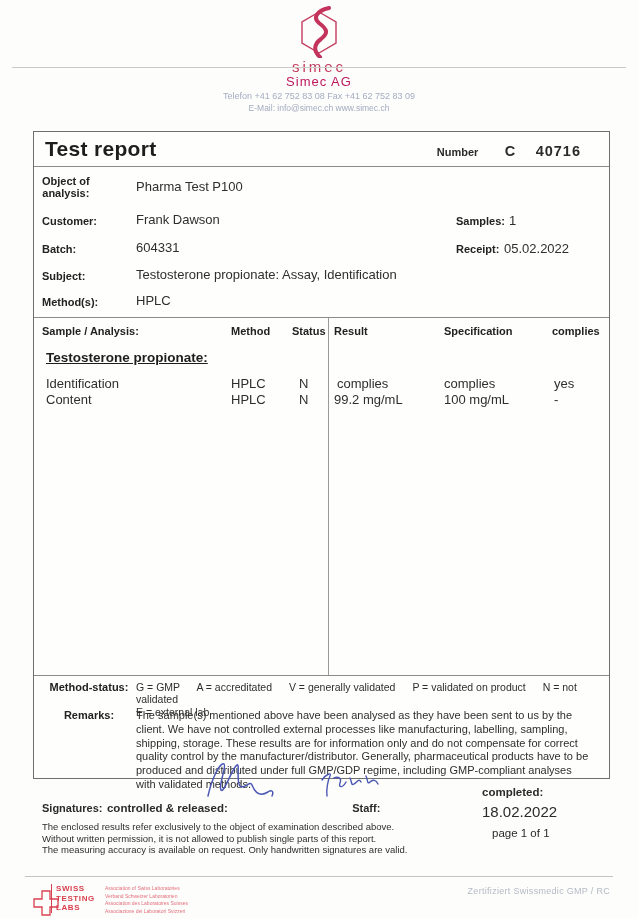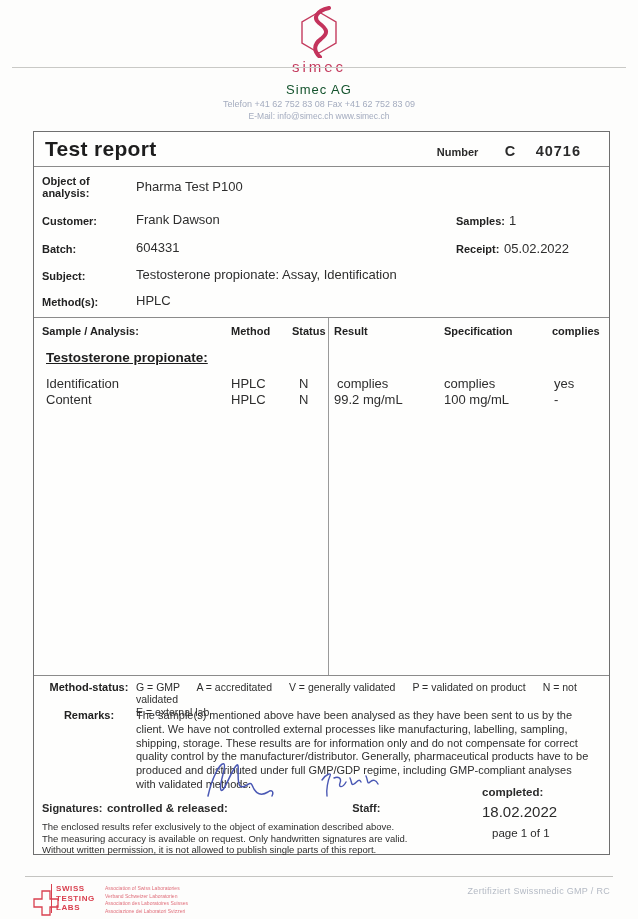--- a/index.html
+++ b/index.html
@@ -9,28 +9,28 @@
     background:#fdfdfc;
     font-family:"Liberation Sans", sans-serif;
     color:#2b2b2b;
     overflow:hidden;
   }
   
   .letterhead{position:absolute;top:0;left:0;width:638px;text-align:center;}
   .logo-wrap{margin-top:6px;}
   .logo-text{color:#c43b5e;font-size:15px;letter-spacing:3px;margin-top:-4px;}
   .head-rule{position:absolute;top:67px;left:12px;width:614px;border-top:1px solid #c9c9c6;}
-  .company{margin-top:12px;font-size:13px;color:#14532d;letter-spacing:1px;}
+  .company{margin-top:4px;font-size:13px;color:#be185d;letter-spacing:1px;}
   .addr1{font-size:10.5px;color:#9aa3b8;margin-top:4px;letter-spacing:0.4px;}
   .addr2{font-size:9px;color:#a4acbf;margin-top:2px;}
   .addr3{font-size:8.5px;color:#a4acbf;margin-top:2px;}
 
   
   .doc{
-    position:absolute;left:33px;top:131px;width:577px;height:724px;
+    position:absolute;left:33px;top:131px;width:577px;height:648px;
     border:1.5px solid #6f6f6f;background:#fefefd;box-sizing:border-box;
   }
   .title-row{
     position:relative;height:35px;border-bottom:1px solid #8b8b8b;box-sizing:border-box;
   }
   .report-title{position:absolute;left:11px;top:5px;font-size:21px;font-weight:bold;letter-spacing:0.3px;color:#1d1d1d;}
   .number-group{position:absolute;right:28px;top:10px;}
   .number-label{font-size:11px;font-weight:bold;color:#2a2a2a;margin-right:22px;}
   .number-prefix{font-size:14.5px;font-weight:bold;margin-right:16px;}
   .number-value{font-size:14.5px;font-weight:bold;letter-spacing:1px;}
@@ -193,22 +193,22 @@
       </div>
 
       <div class="completed-block">
         <div class="completed-label">completed:</div>
         <div class="completed-date">18.02.2022</div>
         <div class="page-label">page 1 of 1</div>
       </div>
 
       <div class="fineprint">
         <div>The enclosed results refer exclusively to the object of examination described above.</div>
+        <div>Without written permission, it is not allowed to publish single parts of this report.</div>
         <div>The measuring accuracy is available on request. Only handwritten signatures are valid.</div>
-        <div>Without written permission, it is not allowed to publish single parts of this report.</div>
       </div>
     </div>
   </div>
 
   <div class="foot-rule"></div>
   <div class="stl">
     <svg class="stl-cross" width="26" height="30" viewBox="0 0 26 30">
       <path d="M9,3 h8 v8 h8 v8 h-8 v8 h-8 v-8 h-8 v-8 h8 z" fill="none" stroke="#d9404f" stroke-width="1.3"></path>
     </svg>
     <div class="stl-name">

